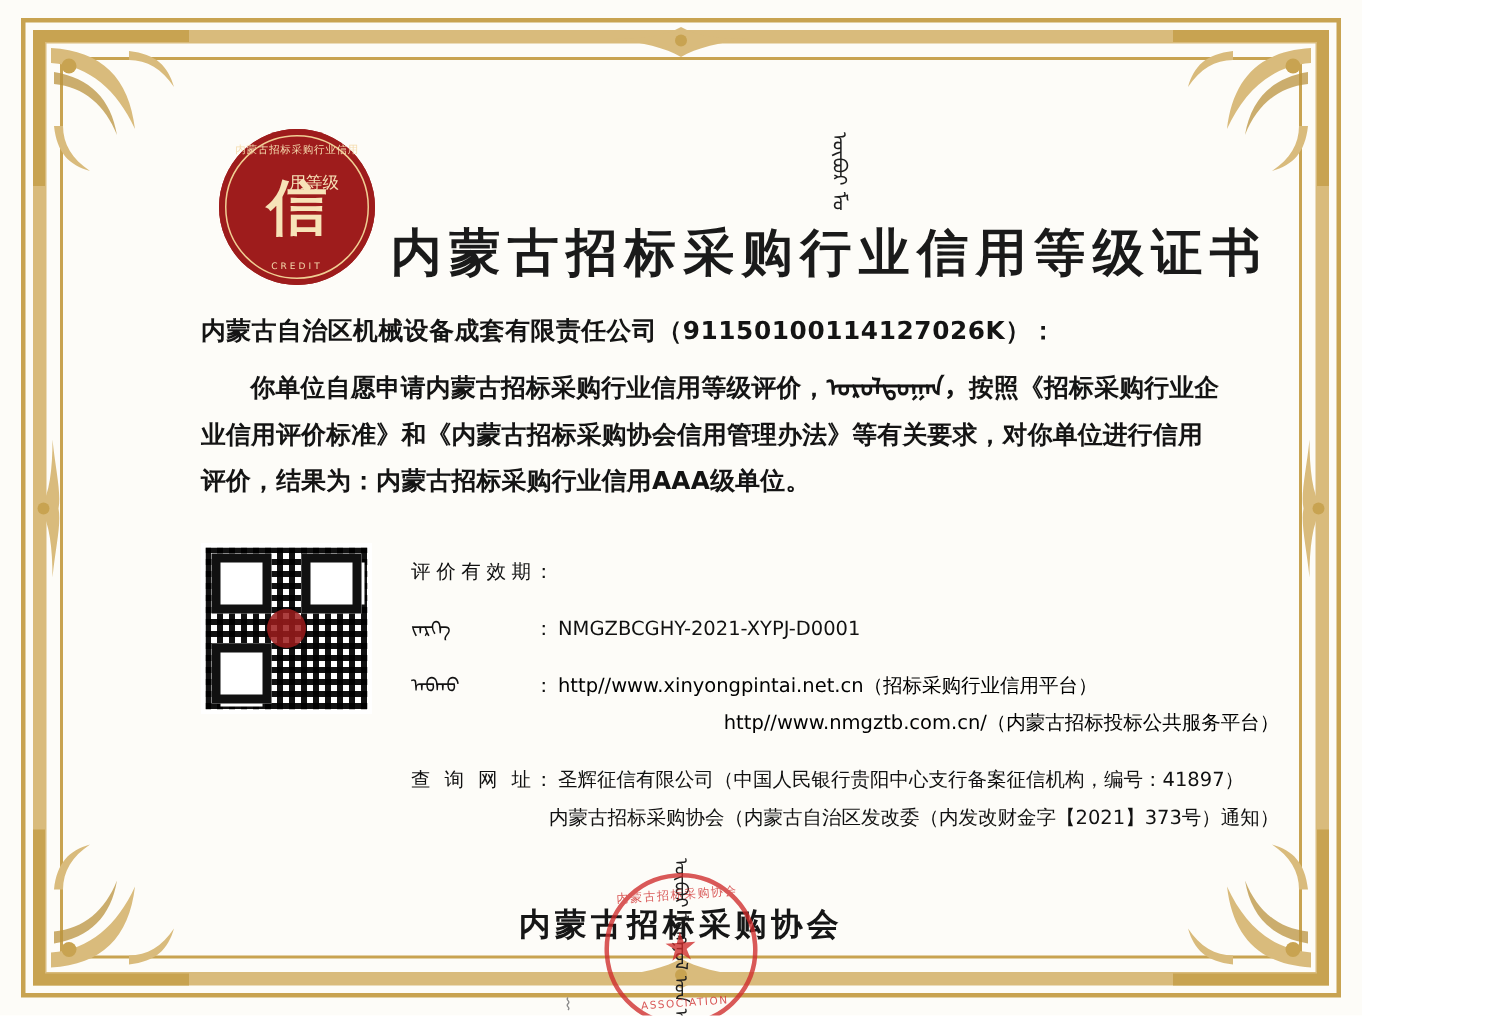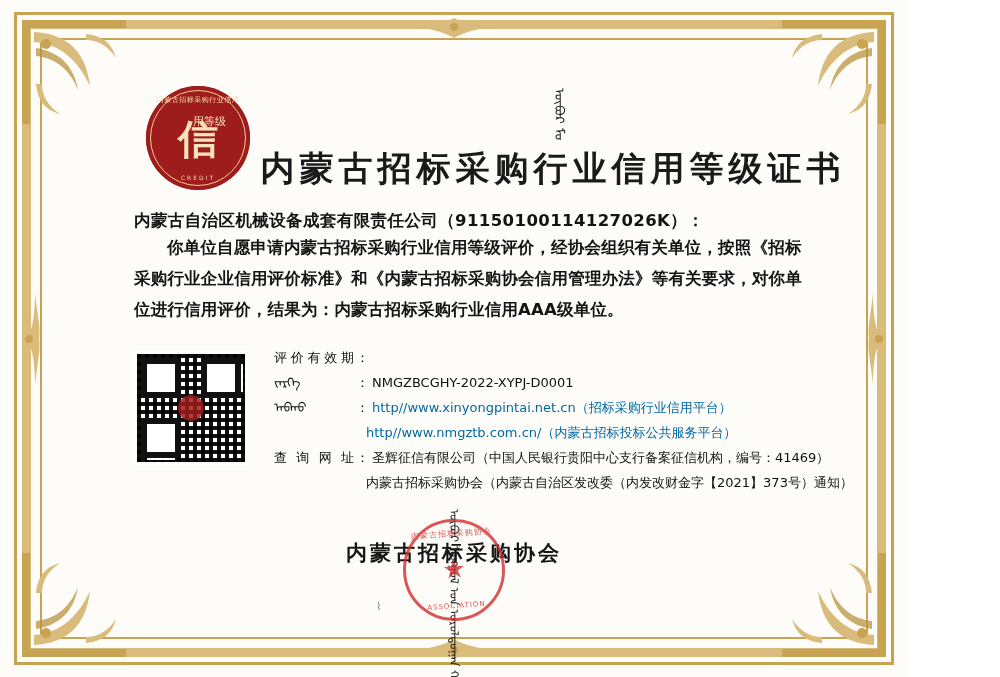--- a/index.html
+++ b/index.html
@@ -187,20 +187,21 @@
   .body-block {
     margin-top: 26px;
     padding: 0 36px 0 78px;
     color: #141414;
     font-family: "DejaVu Sans", "Liberation Sans", sans-serif;
   }
   .recipient {
     font-size: 16.5px;
     font-weight: bold;
     letter-spacing: .4px;
+    margin-bottom: 11px;
     white-space: nowrap;
   }
   .paragraph {
     font-size: 16.5px;
     line-height: 31px;
     text-indent: 33px;
     letter-spacing: .2px;
     font-weight: bold;
   }
 
@@ -253,34 +254,36 @@
   .details {
     margin-left: 26px;
     font-size: 13px;
     color: #111;
     line-height: 25px;
   }
   .detail-row {
     display: flex;
     align-items: center;
     white-space: nowrap;
+    margin-top: 13px;
   }
   .detail-label {
     width: 82px;
     flex: 0 0 auto;
     letter-spacing: 2px;
     text-align: justify;
     text-align-last: justify;
   }
   .detail-colon { margin: 0 3px 0 0; }
   .detail-value { font-size: 13px; }
-  .detail-value.link { color: #0369a1; }
+  .detail-value.link { color: #000000; }
   .detail-sub {
     padding-left: 92px;
     white-space: nowrap;
+    text-align: right;
   }
 
   
   .signature {
     margin-top: 14px;
     text-align: center;
     position: relative;
     height: 98px;
   }
   .sign-mongolian {
@@ -438,57 +441,57 @@
 
       <div class="mongolian-row">
         <span class="mg">ᠦᠪᠦᠷ ᠮᠣᠩᠭᠣᠯ ᠤᠨ ᠤᠷᠤᠯᠳᠤᠭᠠᠨ ᠬᠤᠳᠠᠯᠳᠤᠨ ᠠᠪᠬᠤ ᠰᠠᠯᠠᠭ᠎ᠠ ᠶᠢᠨ ᠢᠲᠡᠭᠡᠮᠵᠢ ᠶᠢᠨ ᠵᠡᠷᠭᠡ ᠶᠢᠨ ᠦᠨᠡᠮᠯᠡᠯ</span>
       </div>
 
       <div class="title">内蒙古招标采购行业信用等级证书</div>
     </div>
 
     <div class="body-block">
       <div class="recipient">内蒙古自治区机械设备成套有限责任公司（91150100114127026K）：</div>
-      <div class="paragraph">你单位自愿申请内蒙古招标采购行业信用等级评价，经协会组织有关单位，按照《招标采购行业企业信用评价标准》和《内蒙古招标采购协会信用管理办法》等有关要求，对你单位进行信用评价，结果为：内蒙古招标采购行业信用AAA级单位。</div>
+      <div class="paragraph">你单位自愿申请内蒙古招标采购行业信用等级评价，ᠤᠷᠤᠯᠳᠤᠭᠠᠨ，按照《招标采购行业企业信用评价标准》和《内蒙古招标采购协会信用管理办法》等有关要求，对你单位进行信用评价，结果为：内蒙古招标采购行业信用AAA级单位。</div>
     </div>
 
     <div class="details-area">
 
       <div class="qr">
         <div class="qr-c3"></div>
         <div class="qr-center"></div>
       </div>
 
       <div class="details">
 
         <div class="detail-row">
           <span class="detail-label">评价有效期</span>
           <span class="detail-colon">：</span>
         </div>
 
         <div class="detail-row">
           <span class="detail-label">ᠵᠡᠷᠭᠡ</span>
           <span class="detail-colon">：</span>
-          <span class="detail-value">NMGZBCGHY-2022-XYPJ-D0001</span>
+          <span class="detail-value">NMGZBCGHY-2021-XYPJ-D0001</span>
         </div>
 
         <div class="detail-row">
           <span class="detail-label">ᠠᠪᠬᠤ</span>
           <span class="detail-colon">：</span>
           <span class="detail-value link">http//www.xinyongpintai.net.cn（招标采购行业信用平台）</span>
         </div>
 
         <div class="detail-sub">
           <span class="detail-value link">http//www.nmgztb.com.cn/（内蒙古招标投标公共服务平台）</span>
         </div>
 
         <div class="detail-row">
           <span class="detail-label">查询网址</span>
           <span class="detail-colon">：</span>
-          <span class="detail-value">圣辉征信有限公司（中国人民银行贵阳中心支行备案征信机构，编号：41469）</span>
+          <span class="detail-value">圣辉征信有限公司（中国人民银行贵阳中心支行备案征信机构，编号：41897）</span>
         </div>
 
         <div class="detail-sub">
           <span class="detail-value">内蒙古招标采购协会（内蒙古自治区发改委（内发改财金字【2021】373号）通知）</span>
         </div>
 
       </div>
     </div>
 
     <div class="signature">

